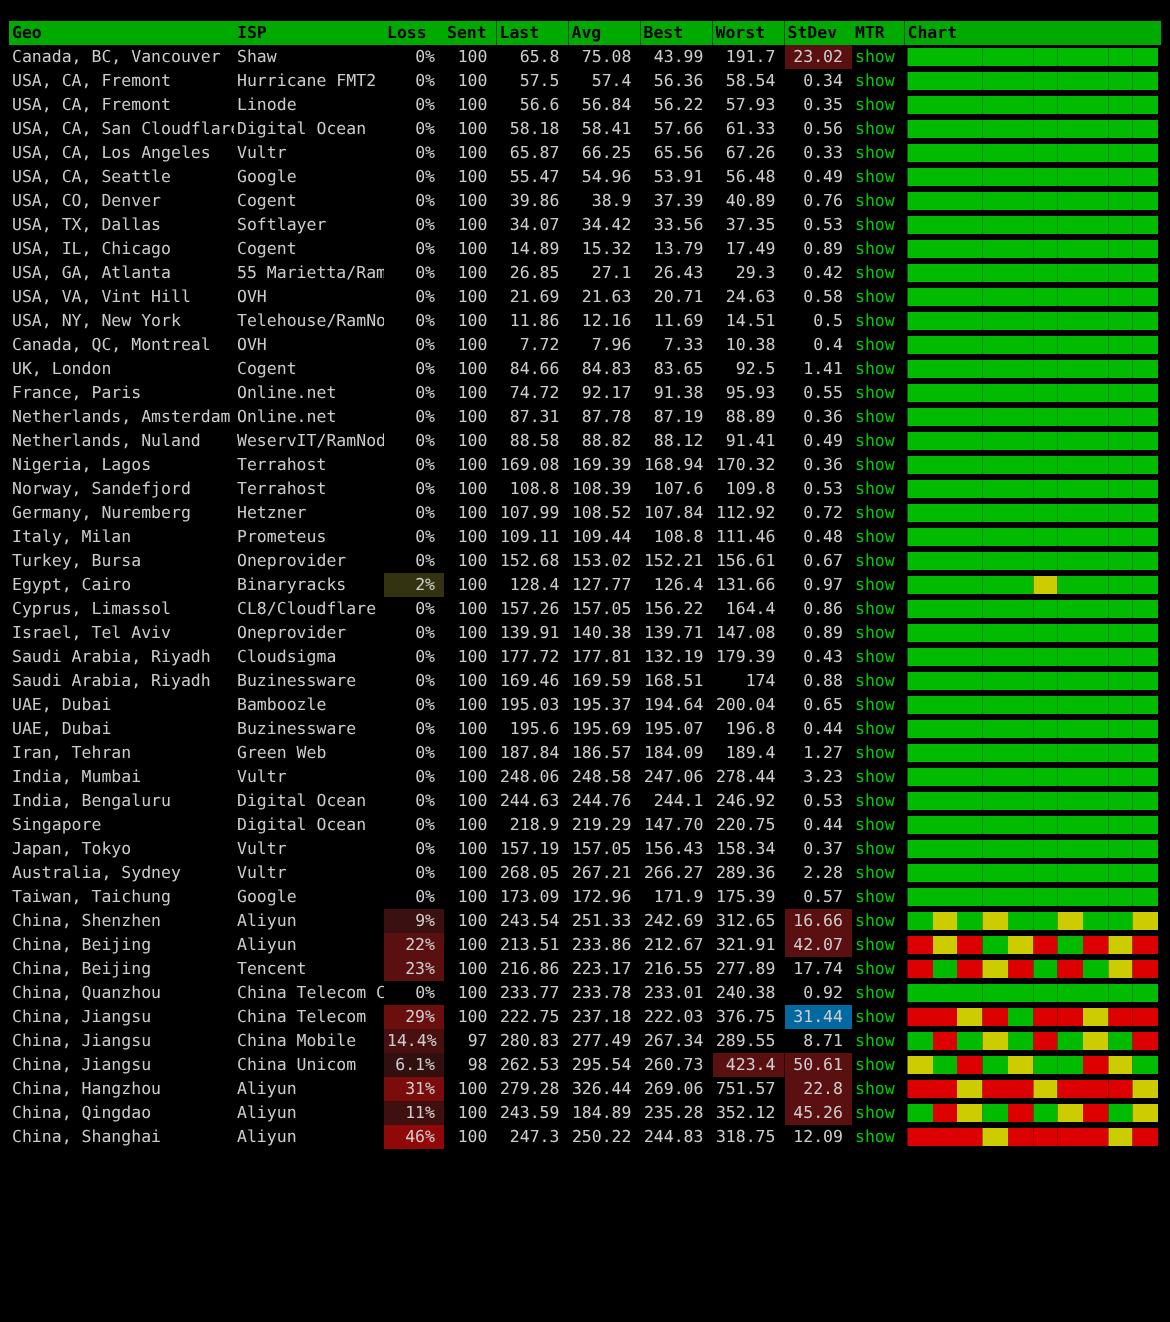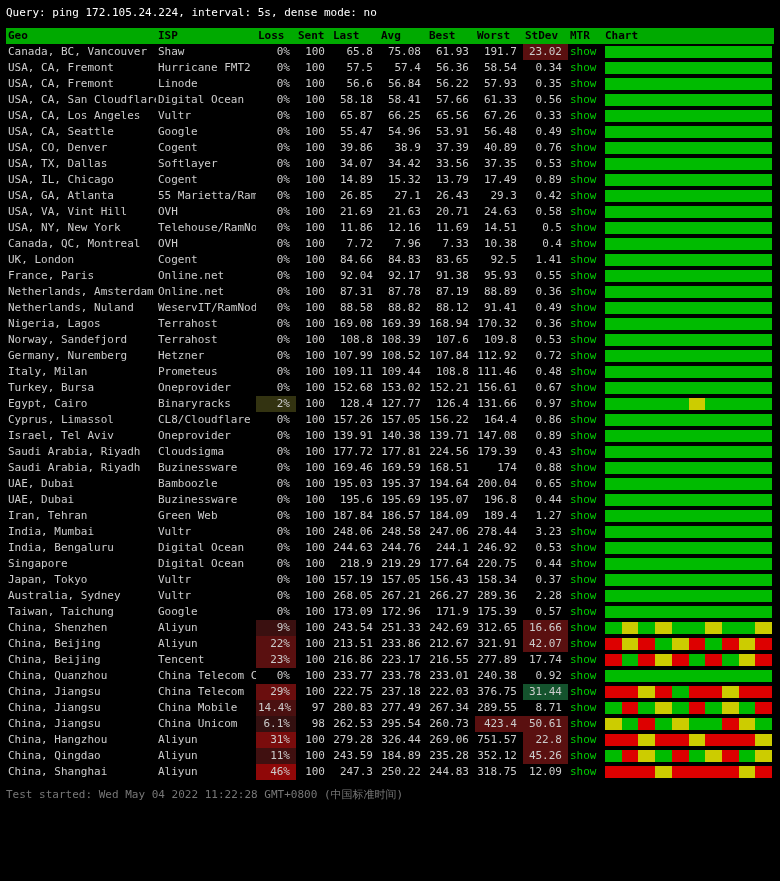--- a/index.html
+++ b/index.html
@@ -19,21 +19,20 @@
   .footer{margin-top:8px;color:#fff}
   .footer a{color:#fff;text-decoration:underline}
   .footnote{color:#fff;text-align:right;margin-top:4px}
   .times{color:#777;margin-top:8px}
   .wm{position:absolute;left:160px;top:440px;color:#f00;font-size:28px;font-weight:bold;pointer-events:none;font-family:Arial,sans-serif;letter-spacing:1px}
 </style>
 </head>
 <body>
 <div class="wrap">
 
-<div class="query">Query: ping 172.105.24.224, interval: 5s, dense mode: no</div>
 
 <table>
   <colgroup>
     <col style="width:150px">
         <col style="width:100px">
         <col style="width:40px">
         <col style="width:35px">
     <col style="width:48px">
         <col style="width:48px">
         <col style="width:48px">
@@ -58,21 +57,21 @@
         </tr>
       </thead>
   <tbody id="tbody">
         <tr>
           <td>Canada, BC, Vancouver</td>
           <td>Shaw</td>
           <td class="loss">0%</td>
           <td class="num">100</td>
           <td class="num">65.8</td>
           <td class="num">75.08</td>
-          <td class="num">61.93</td>
+          <td class="num">43.99</td>
           <td class="num">191.7</td>
           <td class="num" style="background: rgb(90, 16, 16);">23.02</td>
           <td><a href="#" class="mtr">show</a></td>
           <td>
             <div class="chart">
               <div class="seg" style="background: rgb(0, 187, 0);"></div>
               <div class="seg" style="background: rgb(0, 187, 0);"></div>
               <div class="seg" style="background: rgb(0, 187, 0);"></div>
               <div class="seg" style="background: rgb(0, 187, 0);"></div>
               <div class="seg" style="background: rgb(0, 187, 0);"></div>
@@ -420,21 +419,21 @@
               <div class="seg" style="background: rgb(0, 187, 0);"></div>
               <div class="seg" style="background: rgb(0, 187, 0);"></div>
             </div>
           </td>
         </tr>
         <tr>
           <td>France, Paris</td>
           <td>Online.net</td>
           <td class="loss">0%</td>
           <td class="num">100</td>
-          <td class="num">92.04</td>
+          <td class="num">74.72</td>
           <td class="num">92.17</td>
           <td class="num">91.38</td>
           <td class="num">95.93</td>
           <td class="num">0.55</td>
           <td><a href="#" class="mtr">show</a></td>
           <td>
             <div class="chart">
               <div class="seg" style="background: rgb(0, 187, 0);"></div>
               <div class="seg" style="background: rgb(0, 187, 0);"></div>
               <div class="seg" style="background: rgb(0, 187, 0);"></div>
@@ -708,21 +707,21 @@
             </div>
           </td>
         </tr>
         <tr>
           <td>Saudi Arabia, Riyadh</td>
           <td>Cloudsigma</td>
           <td class="loss">0%</td>
           <td class="num">100</td>
           <td class="num">177.72</td>
           <td class="num">177.81</td>
-          <td class="num">224.56</td>
+          <td class="num">132.19</td>
           <td class="num">179.39</td>
           <td class="num">0.43</td>
           <td><a href="#" class="mtr">show</a></td>
           <td>
             <div class="chart">
               <div class="seg" style="background: rgb(0, 187, 0);"></div>
               <div class="seg" style="background: rgb(0, 187, 0);"></div>
               <div class="seg" style="background: rgb(0, 187, 0);"></div>
               <div class="seg" style="background: rgb(0, 187, 0);"></div>
               <div class="seg" style="background: rgb(0, 187, 0);"></div>
@@ -890,21 +889,21 @@
             </div>
           </td>
         </tr>
         <tr>
           <td>Singapore</td>
           <td>Digital Ocean</td>
           <td class="loss">0%</td>
           <td class="num">100</td>
           <td class="num">218.9</td>
           <td class="num">219.29</td>
-          <td class="num">177.64</td>
+          <td class="num">147.70</td>
           <td class="num">220.75</td>
           <td class="num">0.44</td>
           <td><a href="#" class="mtr">show</a></td>
           <td>
             <div class="chart">
               <div class="seg" style="background: rgb(0, 187, 0);"></div>
               <div class="seg" style="background: rgb(0, 187, 0);"></div>
               <div class="seg" style="background: rgb(0, 187, 0);"></div>
               <div class="seg" style="background: rgb(0, 187, 0);"></div>
               <div class="seg" style="background: rgb(0, 187, 0);"></div>
@@ -1100,21 +1099,21 @@
         </tr>
         <tr>
           <td>China, Jiangsu</td>
           <td>China Telecom</td>
           <td class="loss" style="background: rgb(106, 14, 14);">29%</td>
           <td class="num">100</td>
           <td class="num">222.75</td>
           <td class="num">237.18</td>
           <td class="num">222.03</td>
           <td class="num">376.75</td>
-          <td class="num" style="background: #14532d;">31.44</td>
+          <td class="num" style="background: #0369a1;">31.44</td>
           <td><a href="#" class="mtr">show</a></td>
           <td>
             <div class="chart">
               <div class="seg" style="background: rgb(221, 0, 0);"></div>
               <div class="seg" style="background: rgb(221, 0, 0);"></div>
               <div class="seg" style="background: rgb(204, 204, 0);"></div>
               <div class="seg" style="background: rgb(221, 0, 0);"></div>
               <div class="seg" style="background: rgb(0, 187, 0);"></div>
               <div class="seg" style="background: rgb(221, 0, 0);"></div>
               <div class="seg" style="background: rgb(221, 0, 0);"></div>
@@ -1252,15 +1251,14 @@
               <div class="seg" style="background: rgb(204, 204, 0);"></div>
               <div class="seg" style="background: rgb(221, 0, 0);"></div>
             </div>
           </td>
         </tr>
       </tbody>
 </table>
 
 
 
-<div class="times">Test started: Wed May 04 2022 11:22:28 GMT+0800 (中国标准时间)</div>
 
 </div>
 
 </body></html>

